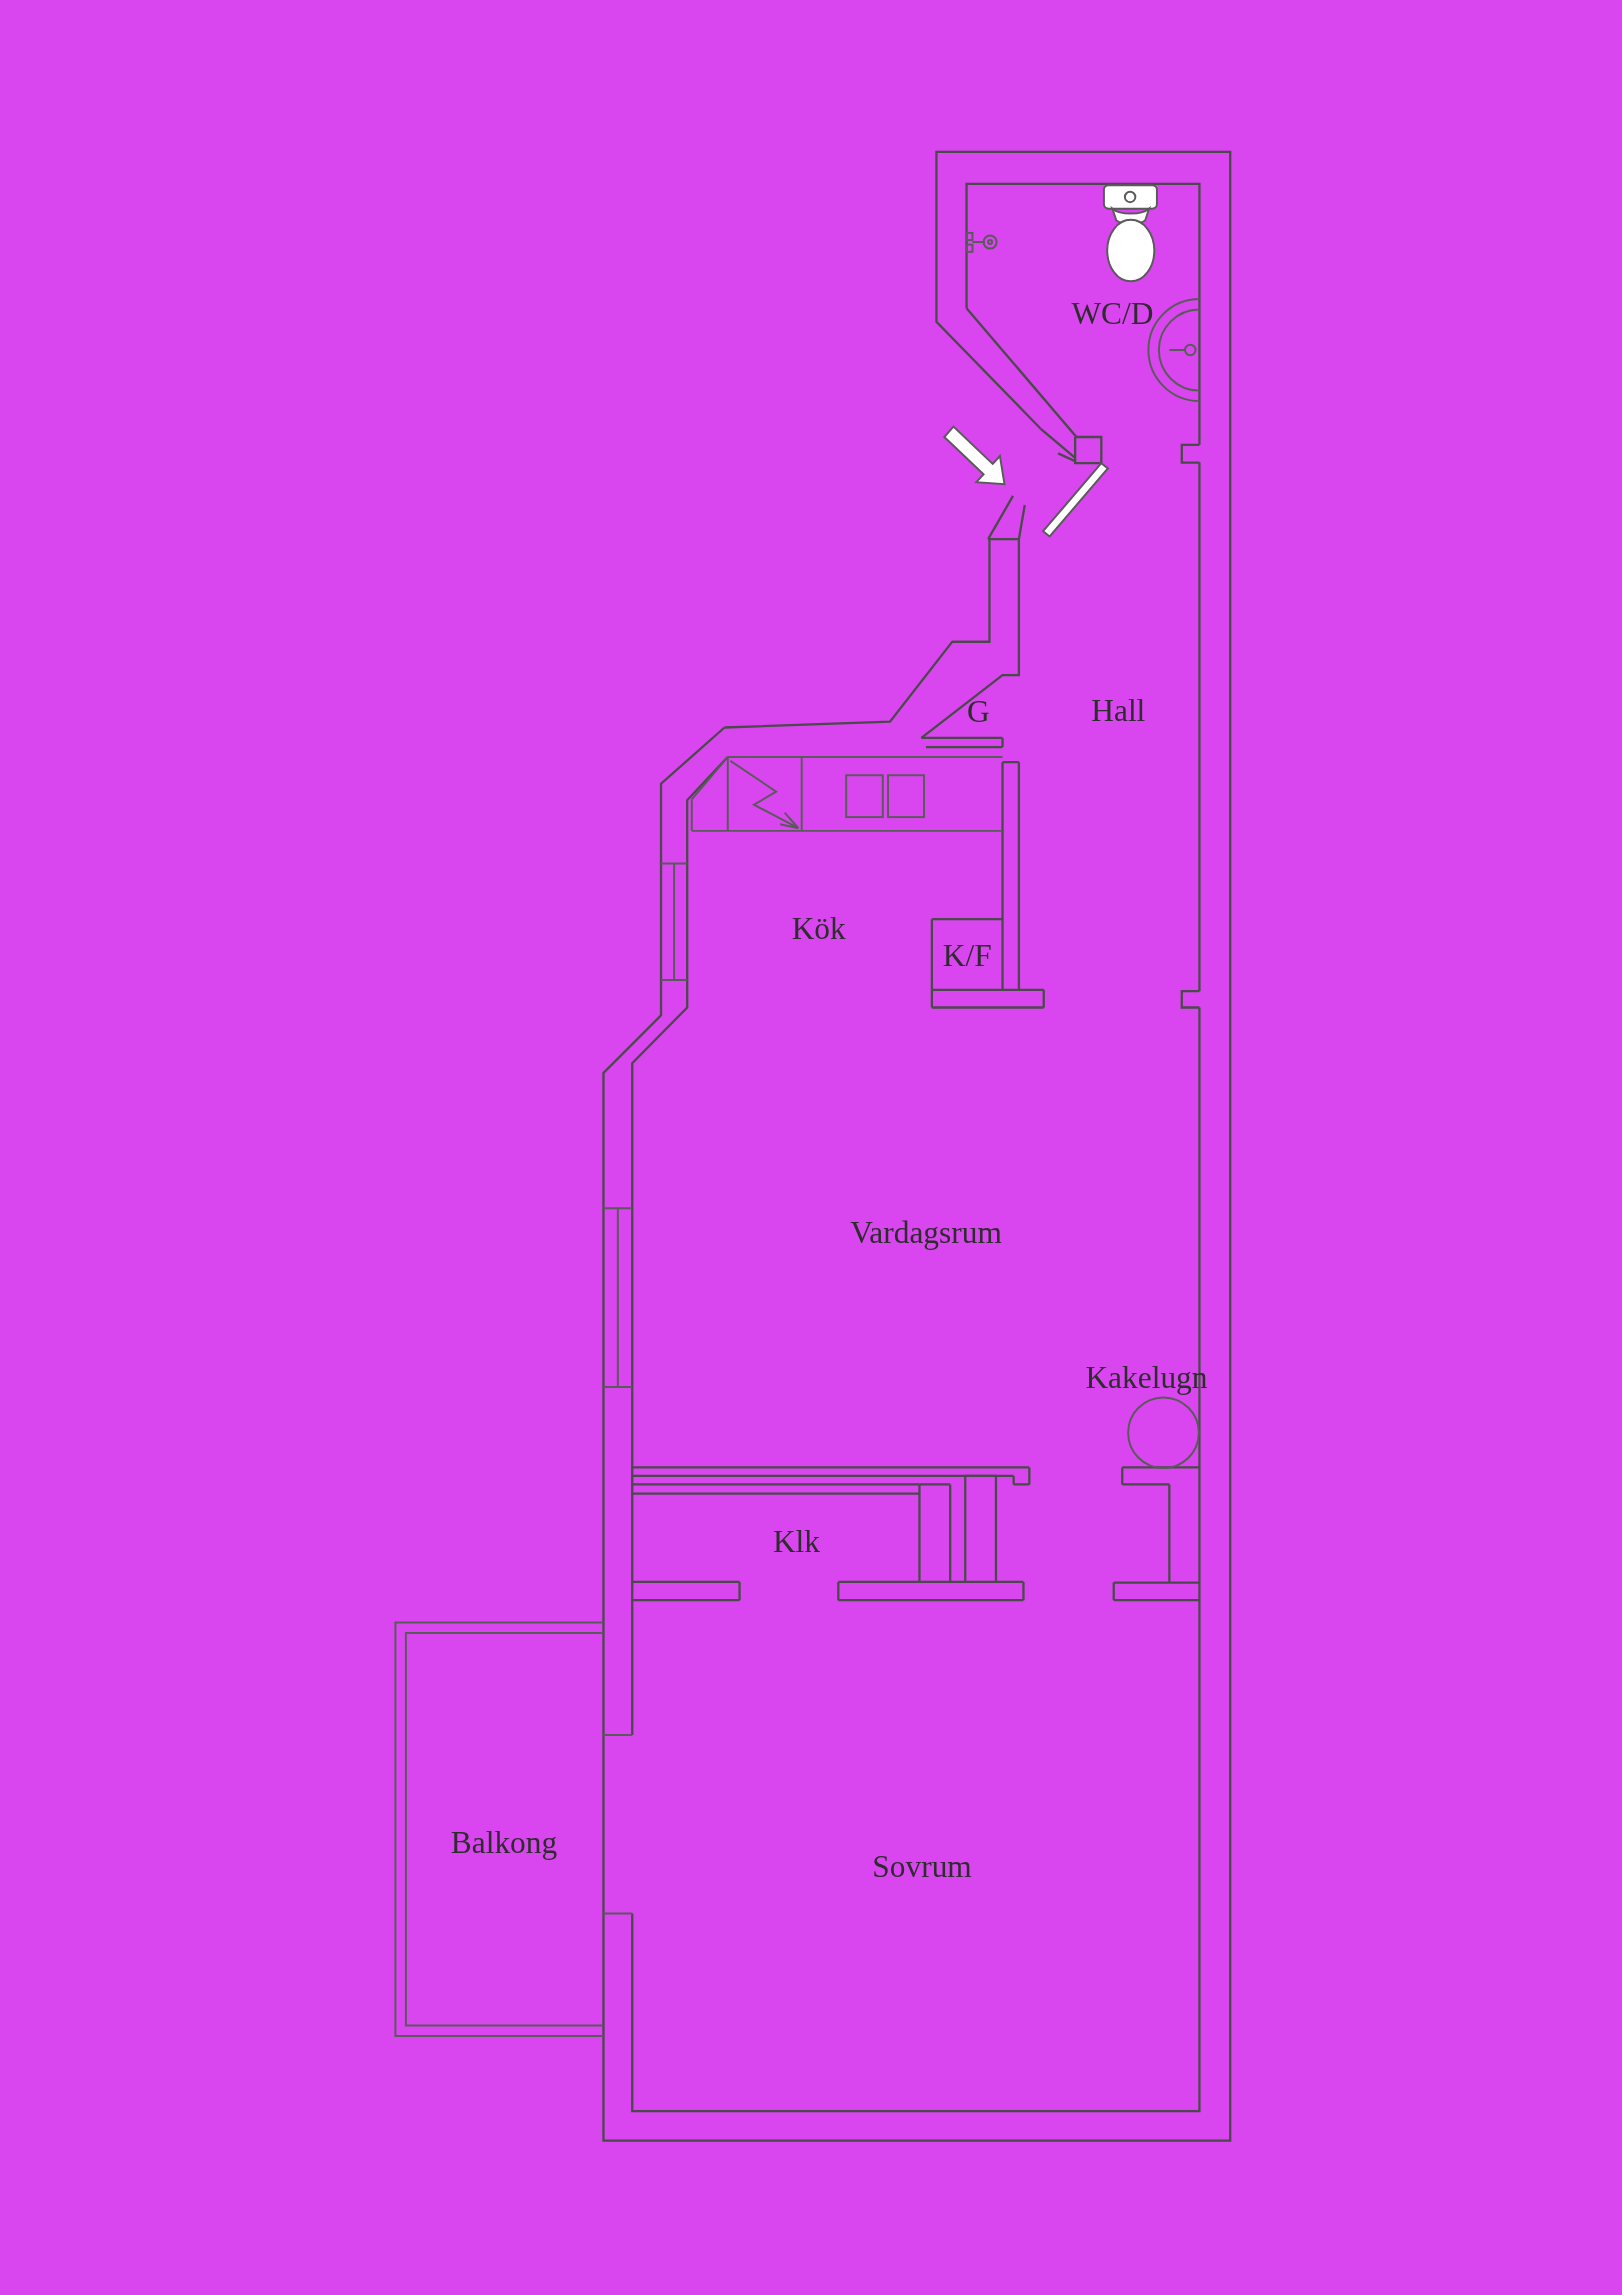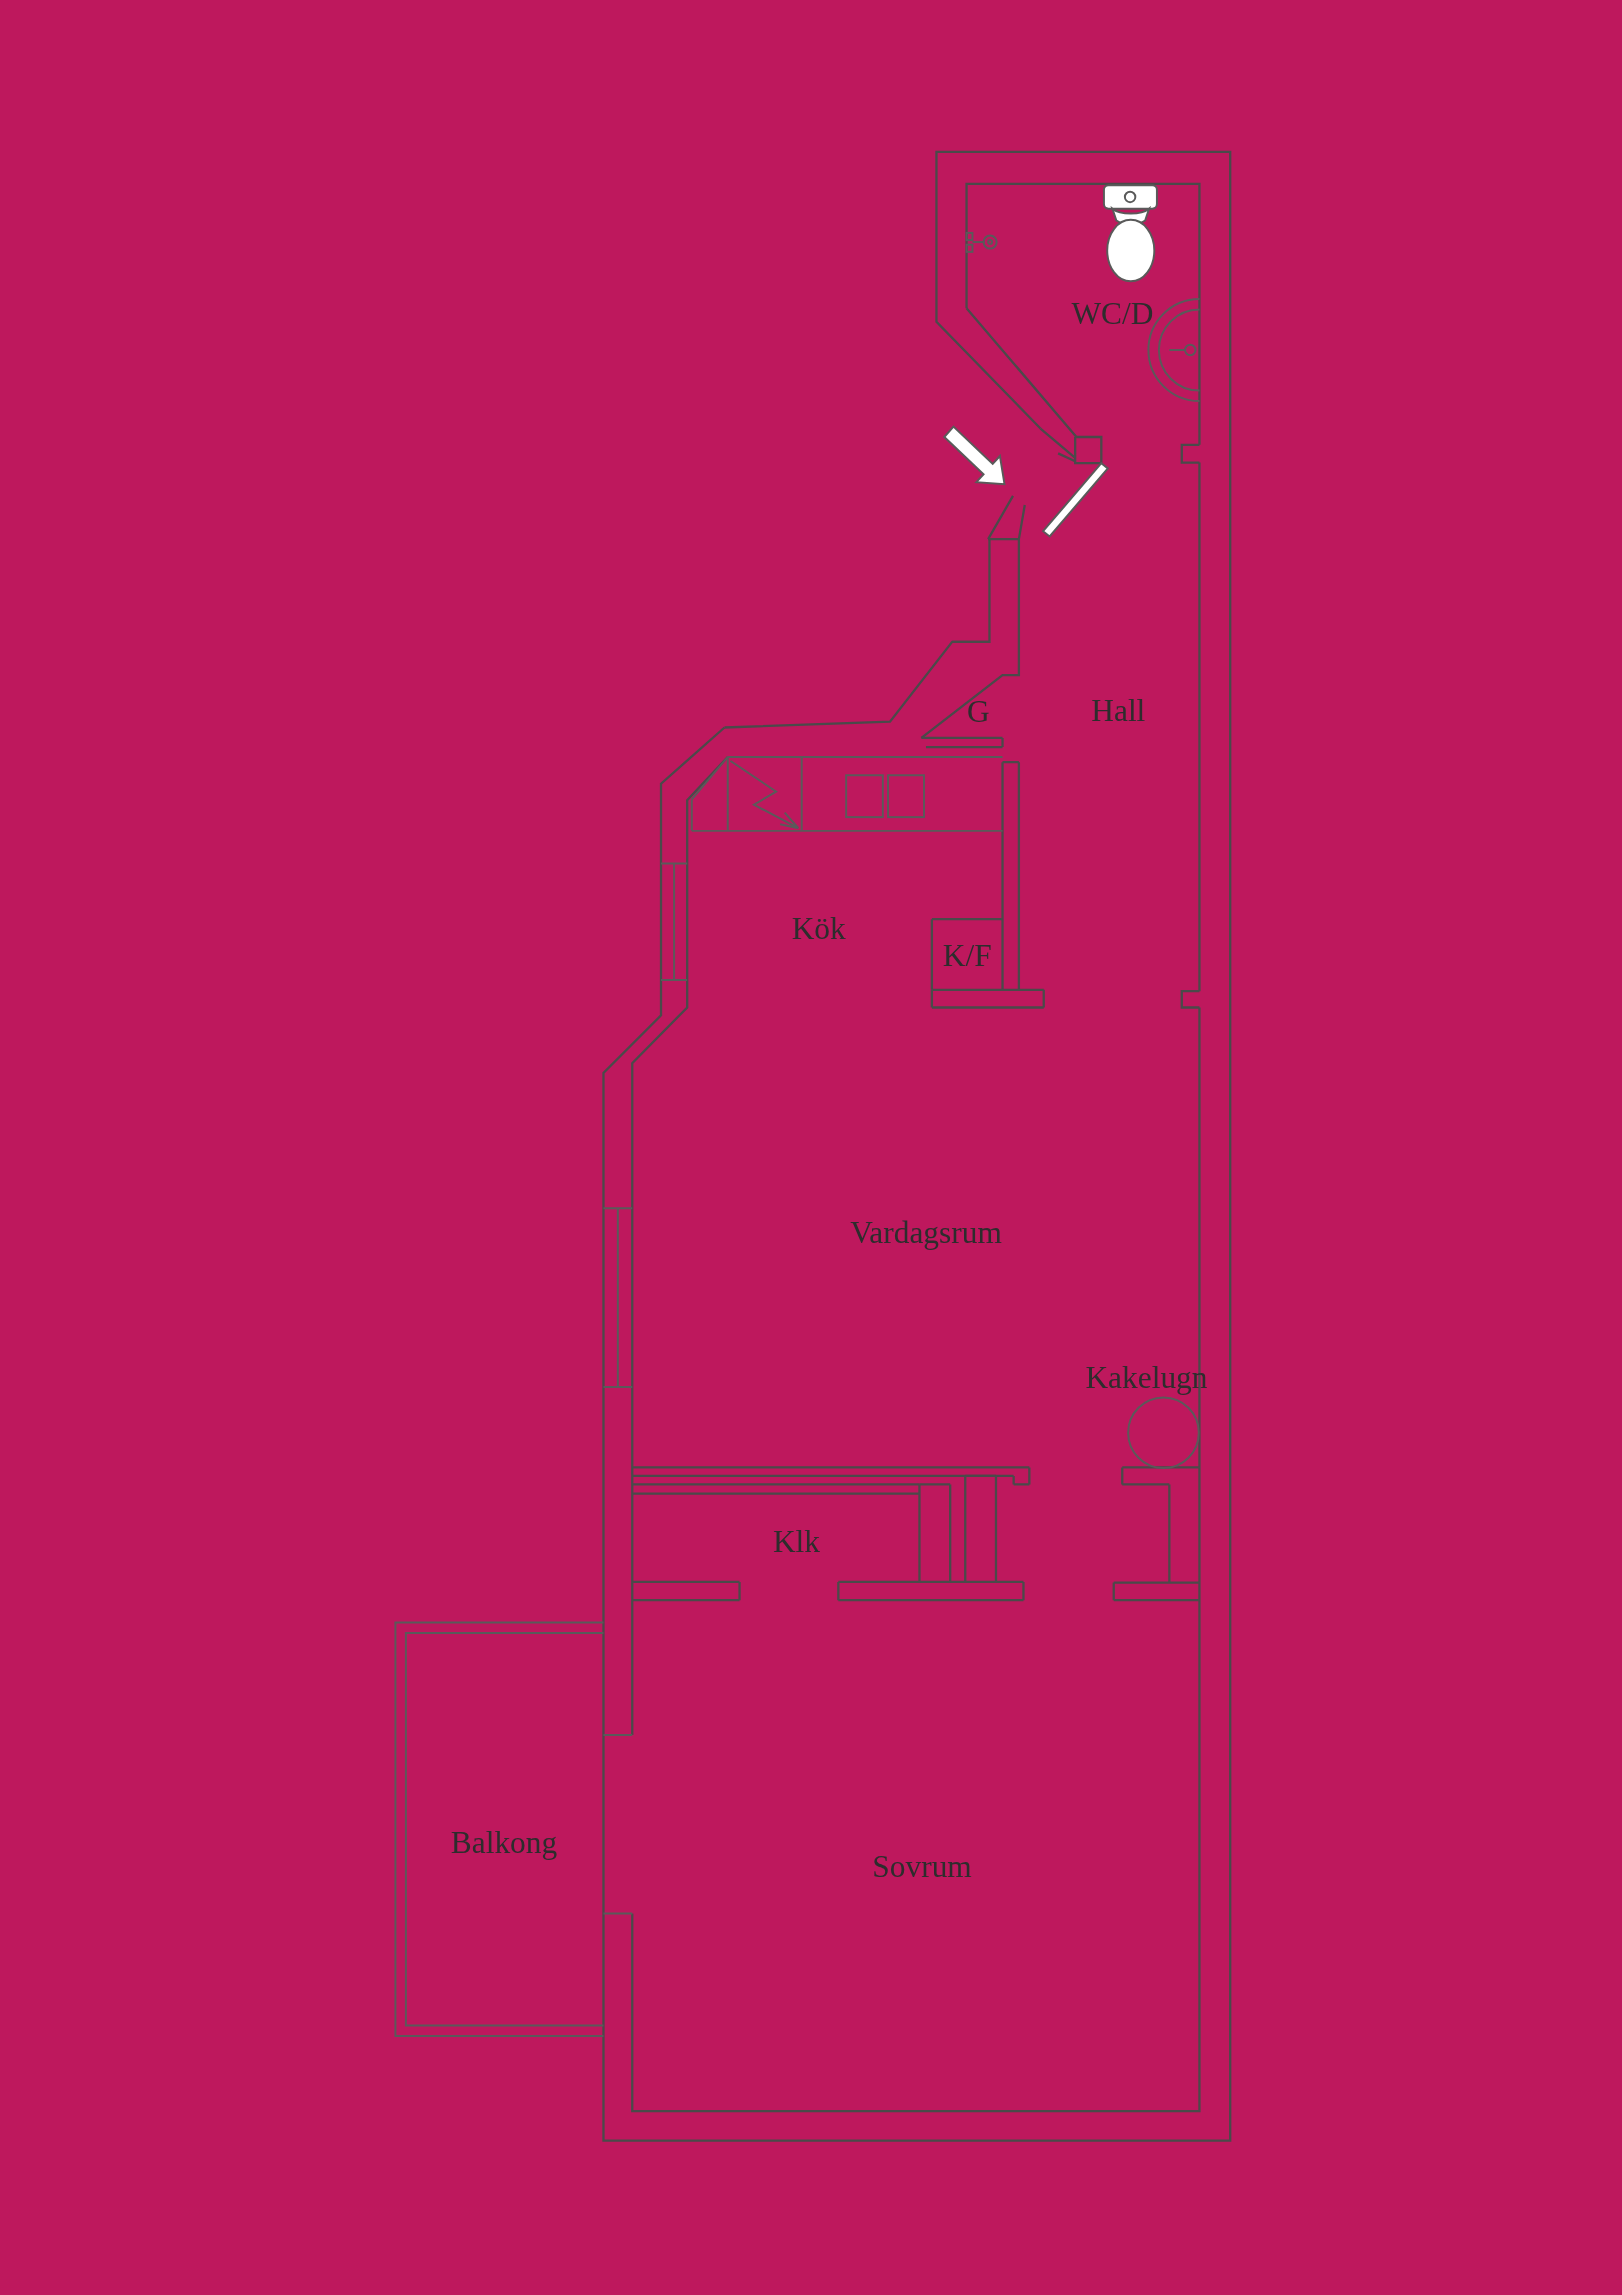--- a/index.html
+++ b/index.html
@@ -1,16 +1,16 @@
 <!DOCTYPE html>
 <html style="font-size:10.5px"><head>
 <meta charset="utf-8">
 <style>
   html,body{margin:0;padding:0;background:#ffffff;}
-  .page{position:relative;width:1623px;height:2295px;background:#be185d;overflow:hidden;}
+  .page{position:relative;width:1623px;height:2295px;background:#d946ef;overflow:hidden;}
   svg{position:absolute;left:0;top:0;}
   .wall{fill:none;stroke:#4a4a4a;stroke-width:3.5;stroke-linejoin:miter;stroke-linecap:butt;}
   .thin{fill:none;stroke:#5a5a5a;stroke-width:3;}
   .fix{fill:#ffffff;stroke:#5a5a5a;stroke-width:3;}
   .fixline{fill:none;stroke:#5a5a5a;stroke-width:3;}
   .room-label{font-family:"Liberation Serif","DejaVu Serif",serif;font-size:48px;fill:#2d2d2d;text-anchor:middle;}
 </style>
 </head>
 <body>
 

